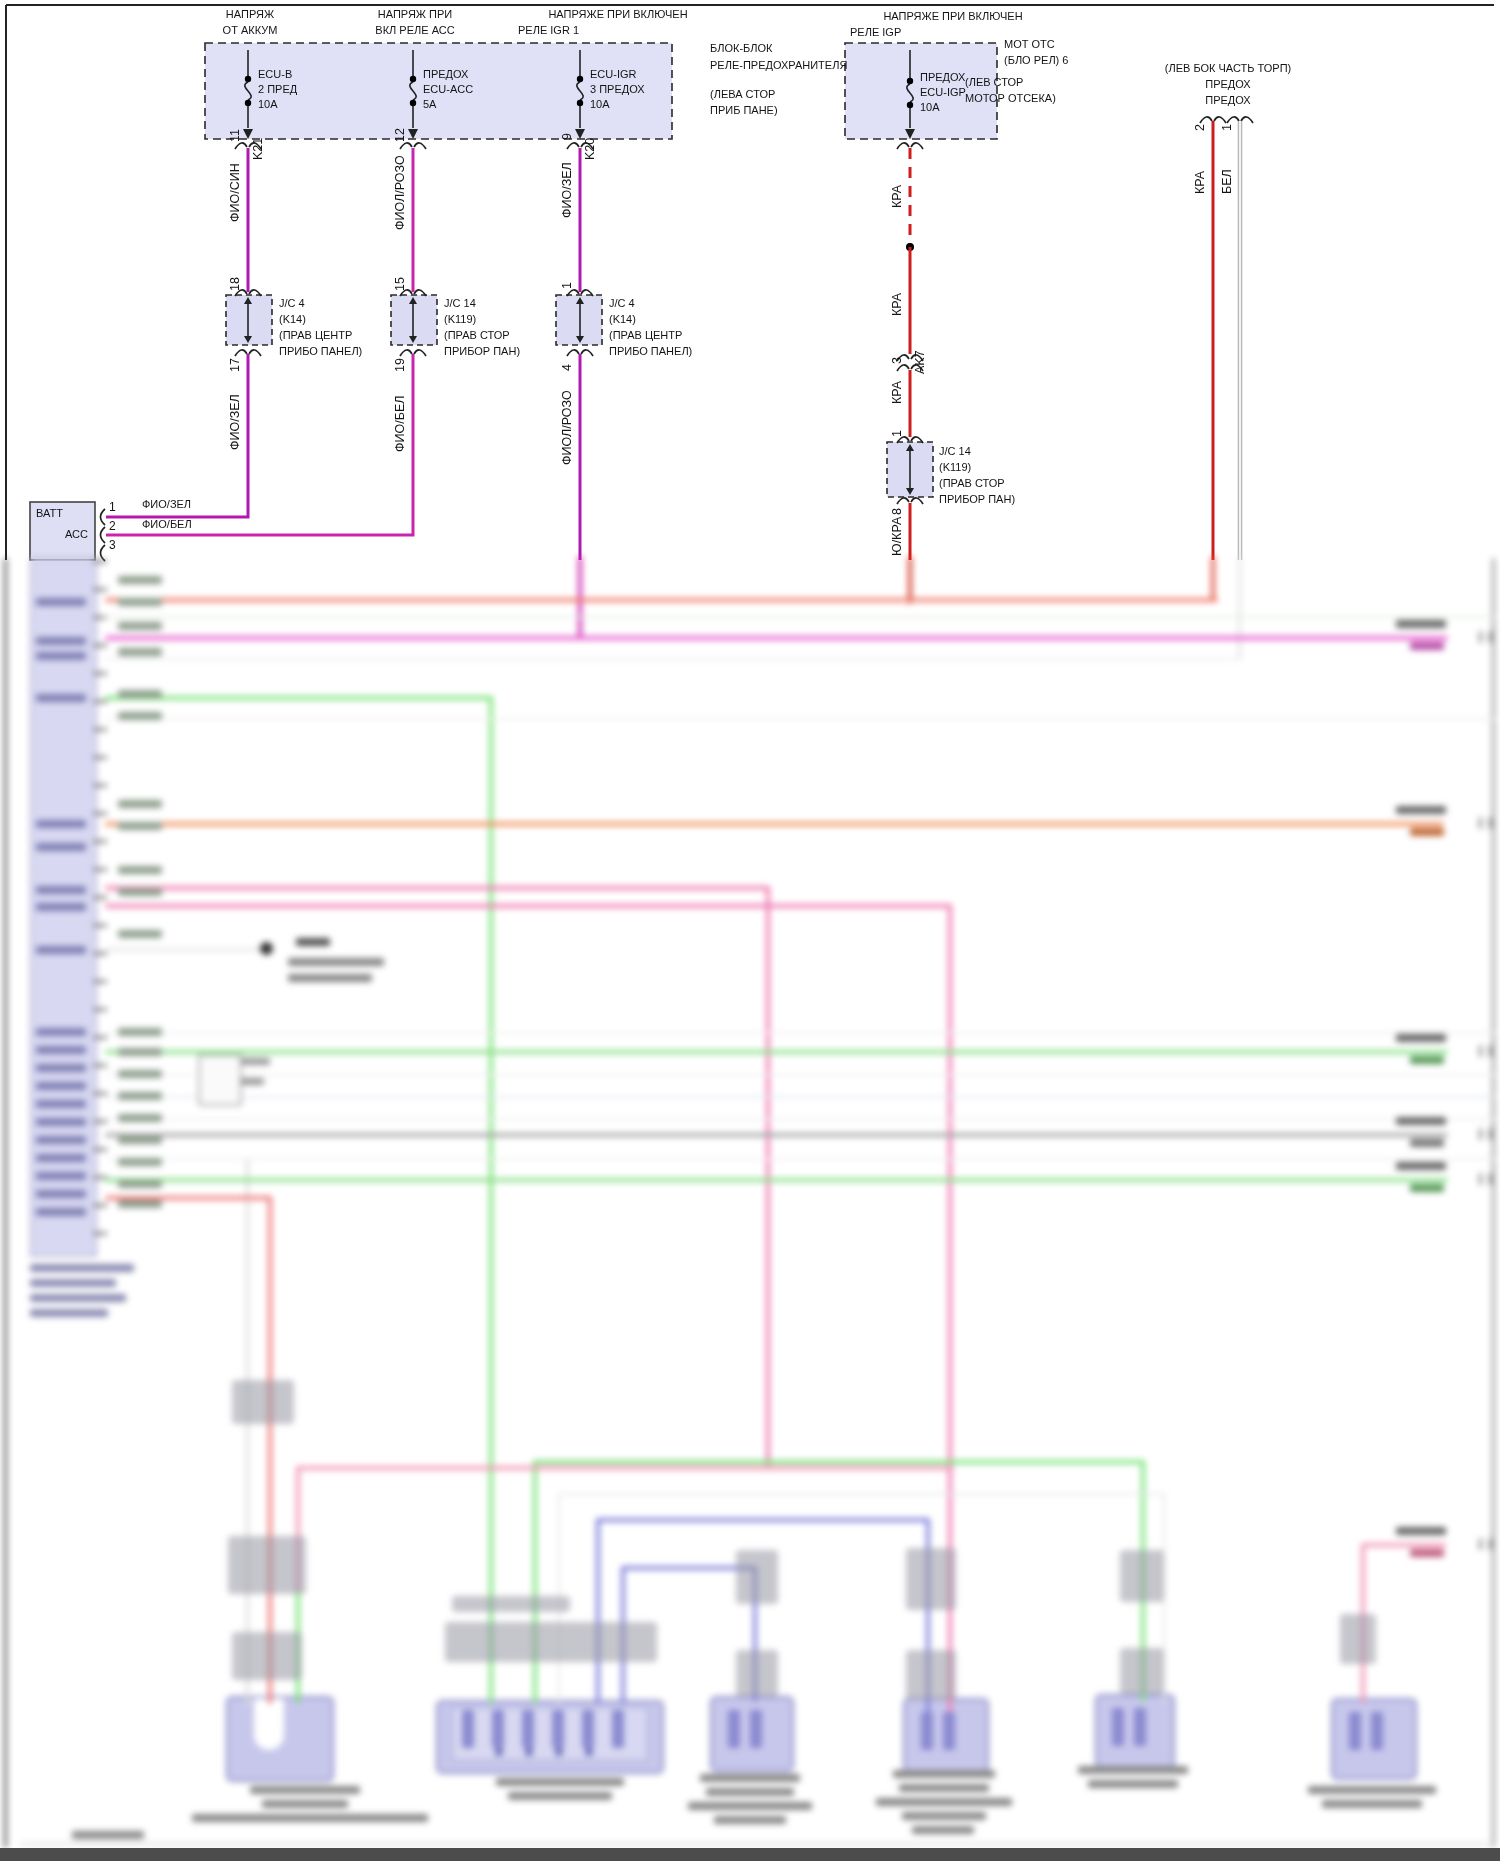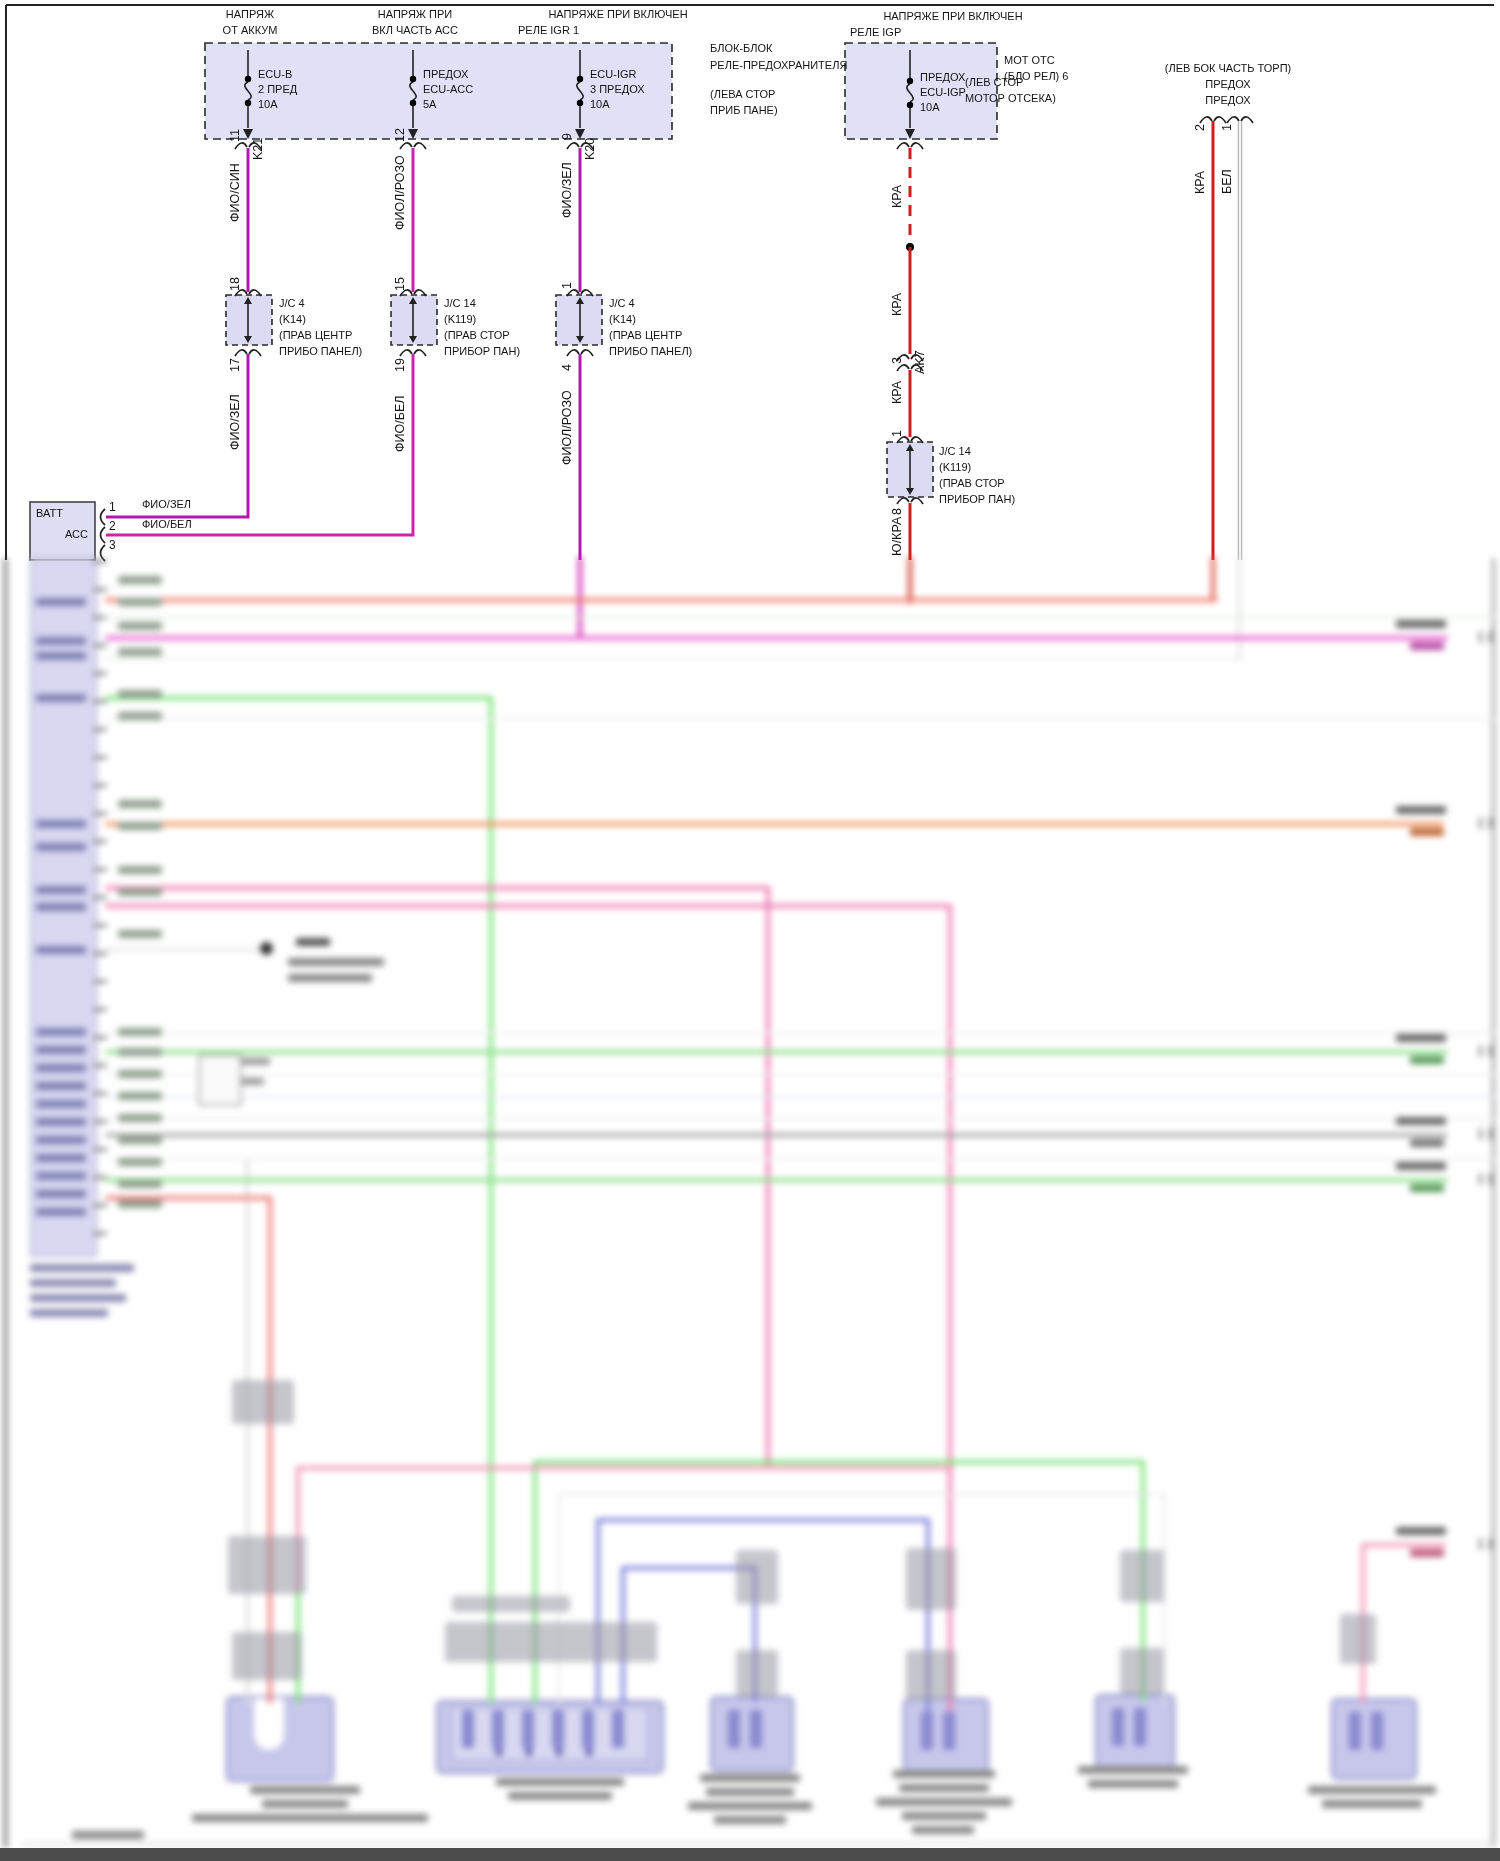--- a/index.html
+++ b/index.html
@@ -117,21 +117,21 @@
       <polygon points="906,451 914,451 910,444" fill="#222"></polygon>
       <polygon points="906,488 914,488 910,495" fill="#222"></polygon>
     </svg>
 
   <div class="lab ctr" style="left:170px;top:6px;width:160px">
     <div>НАПРЯЖ</div>
       <div>ОТ АККУМ</div>
   </div>
   <div class="lab ctr" style="left:330px;top:6px;width:170px">
     <div>НАПРЯЖ ПРИ</div>
-      <div>ВКЛ ЧАСТЬ АСС</div>
+      <div>ВКЛ РЕЛЕ АСС</div>
   </div>
   <div class="lab" style="left:518px;top:6px;width:200px">
     <div style="text-align:center">НАПРЯЖЕ ПРИ ВКЛЮЧЕН</div>
       <div>РЕЛЕ IGR 1</div>
   </div>
   <div class="lab" style="left:850px;top:8px;width:206px">
     <div style="text-align:center">НАПРЯЖЕ ПРИ ВКЛЮЧЕН</div>
       <div>РЕЛЕ IGP</div>
   </div>
 
@@ -157,21 +157,21 @@
   </div>
 
   <div class="lab" style="left:710px;top:40px;line-height:17px">
     <div>БЛОК-БЛОК</div>
       <div>РЕЛЕ-ПРЕДОХРАНИТЕЛЯ</div>
   </div>
   <div class="lab" style="left:710px;top:86px;line-height:16px">
     <div>(ЛЕВА СТОР</div>
       <div>ПРИБ ПАНЕ)</div>
   </div>
-  <div class="lab" style="left:1004px;top:52px;line-height:16px">
+  <div class="lab" style="left:1004px;top:36px;line-height:16px">
     <div>МОТ ОТС</div>
       <div>(БЛО РЕЛ) 6</div>
   </div>
   <div class="lab" style="left:965px;top:74px;line-height:16px">
     <div>(ЛЕВ СТОР</div>
       <div>МОТОР ОТСЕКА)</div>
   </div>
 
   <div class="lab ctr" style="left:1140px;top:60px;width:176px">
     <div>(ЛЕВ БОК ЧАСТЬ ТОРП)</div>

